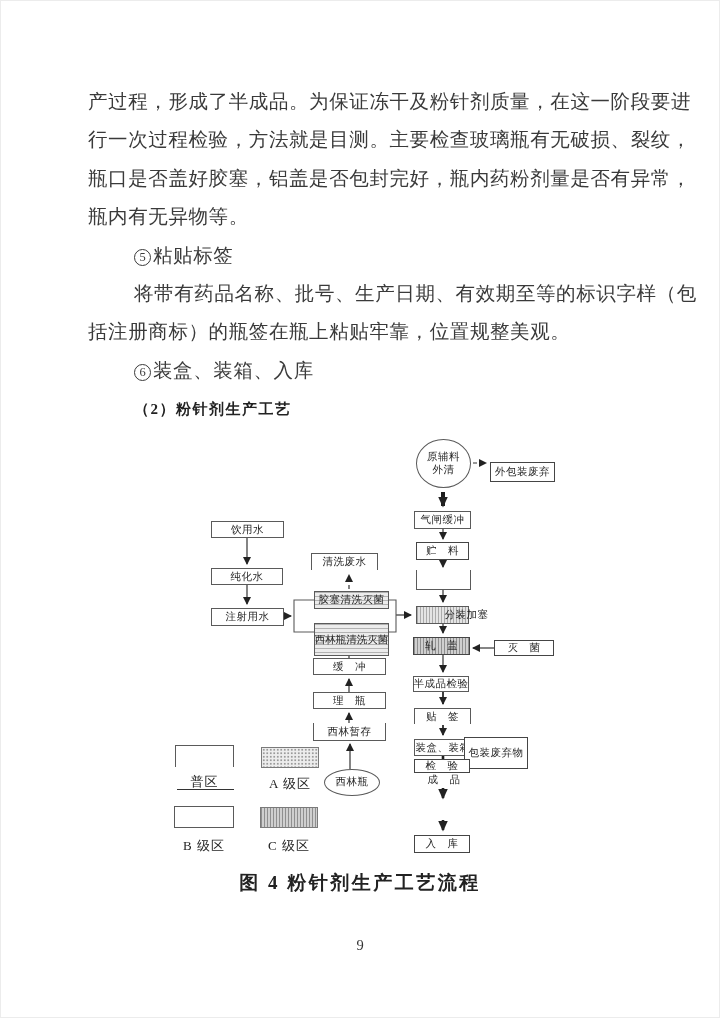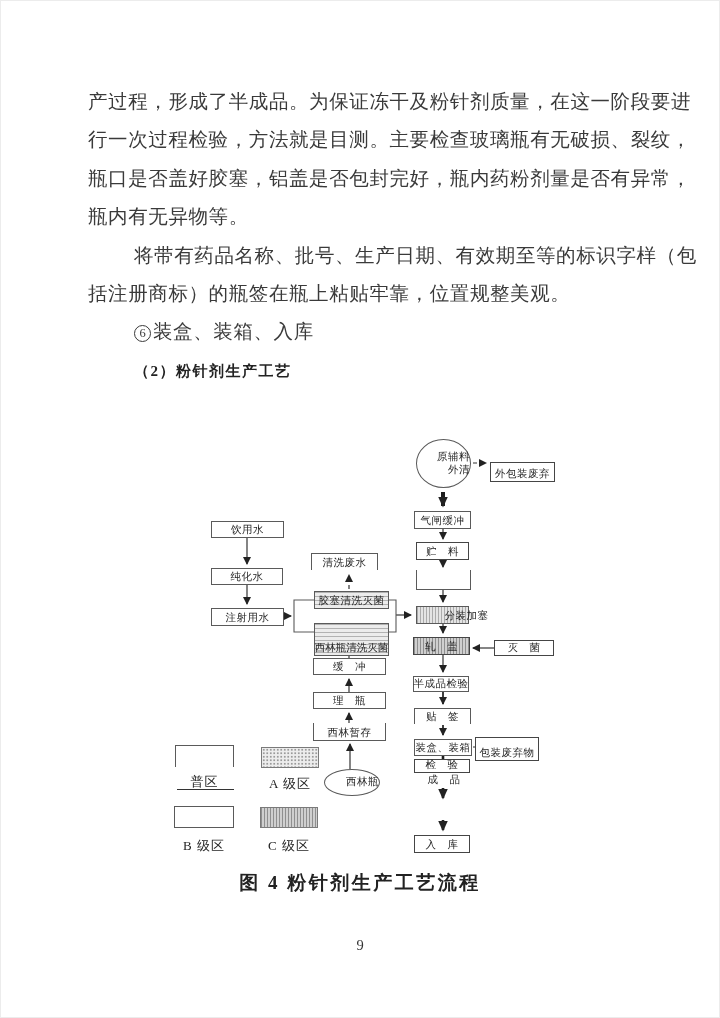--- a/index.html
+++ b/index.html
@@ -15,21 +15,21 @@
   .heading-line { font-weight:bold; font-size:15px; letter-spacing:1.5px; color:#222; }
   .circ {
     display:inline-block; width:17px; height:17px; line-height:15px; box-sizing:border-box;
     border:1.4px solid #3a3a3a; border-radius:50%; text-align:center; font-size:12.5px;
     vertical-align:1px; margin-right:2px; letter-spacing:0;
   }
   
   .fc-svg { position:absolute; left:0; top:0; z-index:1; pointer-events:none; }
   .fnode {
     position:absolute; z-index:2; box-sizing:border-box; border:1px solid #5a5a5a; background:#fff;
-    display:flex; align-items:flex-end; justify-content:center; font-size:10.5px; color:#1e1e1e;
+    display:flex; align-items:center; justify-content:center; font-size:10.5px; color:#1e1e1e;
     white-space:nowrap; letter-spacing:0.5px;
   }
   .thick { border-width:1.5px; border-color:#454545; }
   .open-bottom { border-bottom:none; }
   .open-top { border-top:none; }
   .noborder { border:none; background:transparent; }
   .ellipse { border-radius:50%; border-width:1.2px; flex-direction:column; line-height:12.5px; }
   .hstripe { background:repeating-linear-gradient(180deg,#b2b2b2 0px,#b2b2b2 1px,#ececec 1px,#ececec 4px); }
   .vstripe-light { background:repeating-linear-gradient(90deg,#ababab 0px,#ababab 1px,#e4e4e4 1px,#e4e4e4 3px); }
   .vstripe-dark { background:repeating-linear-gradient(90deg,#8f8f8f 0px,#8f8f8f 1px,#cfcfcf 1px,#cfcfcf 3px); }
@@ -43,20 +43,21 @@
 </head>
 <body>
 
 <div class="page">
 
   <div class="textblock">
     <div class="bline">产过程，形成了半成品。为保证冻干及粉针剂质量，在这一阶段要进</div>
     <div class="bline">行一次过程检验，方法就是目测。主要检查玻璃瓶有无破损、裂纹，</div>
     <div class="bline">瓶口是否盖好胶塞，铝盖是否包封完好，瓶内药粉剂量是否有异常，</div>
     <div class="bline">瓶内有无异物等。</div>
+    <div class="bline indent"><span class="circ">5</span><span>粘贴标签</span></div>
     <div class="bline indent">将带有药品名称、批号、生产日期、有效期至等的标识字样（包</div>
     <div class="bline">括注册商标）的瓶签在瓶上粘贴牢靠，位置规整美观。</div>
     <div class="bline indent"><span class="circ">6</span><span>装盒、装箱、入库</span></div>
     <div class="bline indent heading-line">（2）粉针剂生产工艺</div>
   </div>
 
   <svg class="fc-svg" width="720" height="1018" viewBox="0 0 720 1018">
     <defs>
       <marker id="ah" markerUnits="userSpaceOnUse" markerWidth="8" markerHeight="8" refX="7" refY="4" orient="auto">
         <path d="M0,0 L8,4 L0,8 Z" fill="#222"></path>
@@ -110,21 +111,21 @@
   <div class="fnode thick" style="left:489px; top:452px; width:65px; height:21px; top:461px; height:20px;">外包装废弃</div>
   <div class="fnode" style="left:413px; top:510px; width:57px; height:18px;">气闸缓冲</div>
   <div class="fnode thick" style="left:415px; top:541px; width:53px; height:18px;">贮　料</div>
   <div class="fnode open-top" style="left:415px; top:569px; width:55px; height:20px;"></div>
   <div class="fnode vstripe-light" style="left:415px; top:605px; width:53px; height:18px;padding-left:48px;">分装加塞</div>
   <div class="fnode vstripe-dark thick" style="left:412px; top:636px; width:57px; height:18px;">轧　盖</div>
   <div class="fnode thick" style="left:493px; top:639px; width:60px; height:16px;">灭　菌</div>
   <div class="fnode" style="left:412px; top:675px; width:56px; height:16px;">半成品检验</div>
   <div class="fnode open-bottom" style="left:413px; top:707px; width:57px; height:16px;">贴　签</div>
   <div class="fnode" style="left:413px; top:738px; width:58px; height:17px;">装盒、装箱</div>
-  <div class="fnode thick" style="left:474px; top:736px; width:64px; height:24px;">包装废弃物</div>
+  <div class="fnode thick" style="left:463px; top:736px; width:64px; height:32px;">包装废弃物</div>
   <div class="fnode noborder" style="left:415px; top:771px; width:56px; height:15px;">成　品</div>
   <div class="fnode thick" style="left:413px; top:758px; width:56px; height:14px;">检　验</div>
   <div class="fnode thick" style="left:413px; top:834px; width:56px; height:18px;">入　库</div>
 
   <div class="fnode" style="left:210px; top:520px; width:73px; height:17px;">饮用水</div>
   <div class="fnode" style="left:210px; top:567px; width:72px; height:17px;">纯化水</div>
   <div class="fnode" style="left:210px; top:607px; width:73px; height:18px;">注射用水</div>
 
   <div class="fnode open-bottom" style="left:310px; top:552px; width:67px; height:17px;">清洗废水</div>
   <div class="fnode hstripe" style="left:313px; top:590px; width:75px; height:18px;">胶塞清洗灭菌</div>

